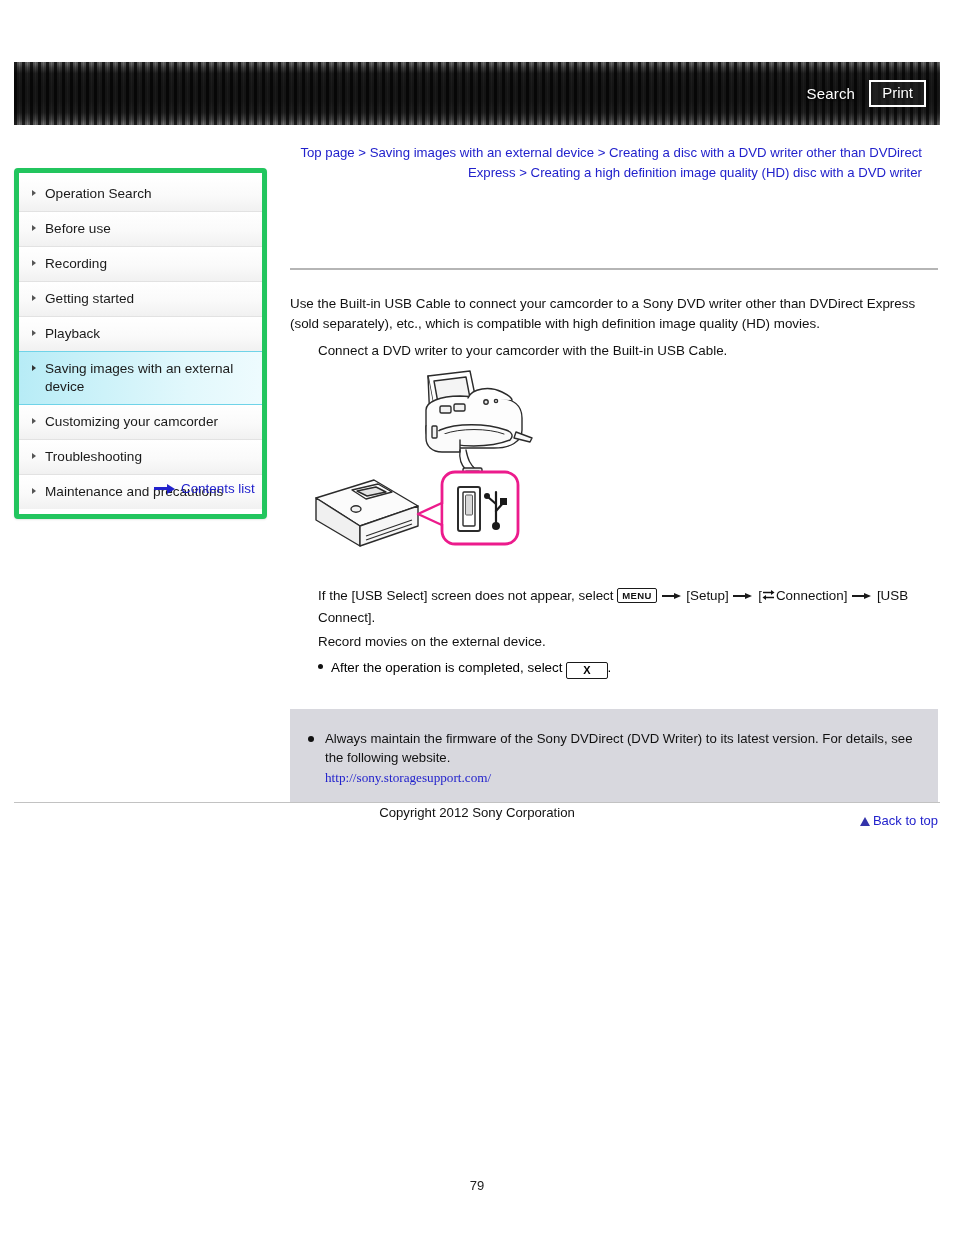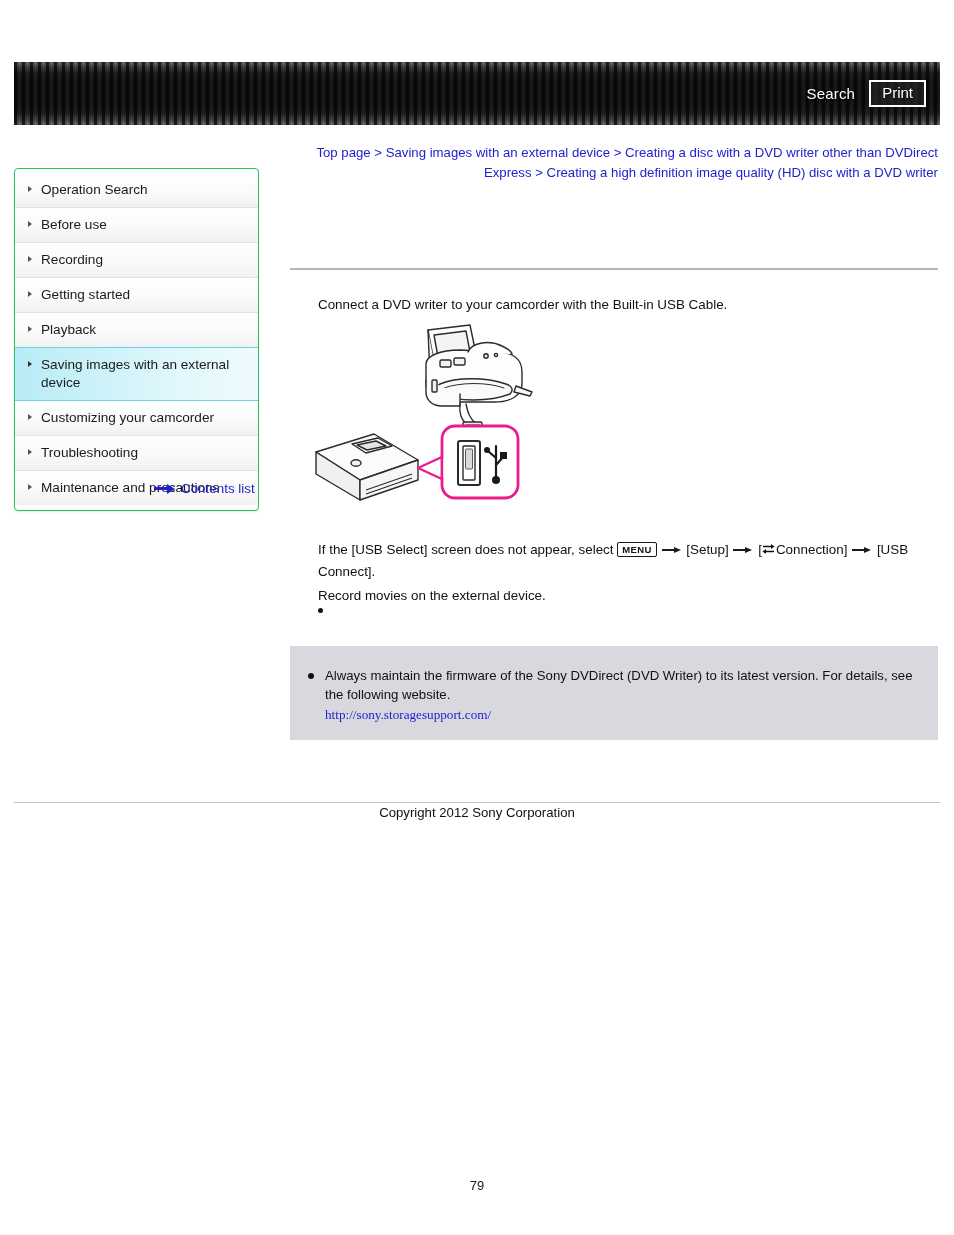--- a/index.html
+++ b/index.html
@@ -61,38 +61,38 @@
     padding: 3px 11px 4px 11px;
     background: rgba(40,40,40,.55);
     text-shadow: 0 1px 2px rgba(0,0,0,.9);
     cursor: pointer;
     line-height: 1.1;
   }
 
   
   .breadcrumb {
     position: absolute;
-    left: 290px;
+    left: 274px;
     top: 143px;
     width: 648px;
     text-align: right;
     font-size: 13.2px;
     line-height: 19.5px;
     color: #2222cc;
   }
   .breadcrumb .crumb { color: #2222cc; cursor: pointer; }
   .breadcrumb .sep { color: #2222cc; }
 
   
   .sidebar {
     position: absolute;
     left: 14px;
     top: 168px;
     width: 243px;
-    border: 1px solid #22c55e;
+    border: 5px solid #22c55e;
     border-radius: 4px;
     background: #ffffff;
     box-shadow: 0 1px 2px rgba(0,0,0,.10);
     padding: 4px 0 5px 0;
     box-sizing: content-box;
   }
   .nav-item {
     position: relative;
     display: flex;
     align-items: flex-start;
@@ -396,20 +396,21 @@
 
 <div class="contents-list">
   <span class="arrow-icon"></span>
   <span>Contents list</span>
 </div>
 
 <div class="content">
 
   <div class="rule-top"></div>
 
+  <p class="intro">Use the Built-in USB Cable to connect your camcorder to a Sony DVD writer other than DVDirect Express (sold separately), etc., which is compatible with high definition image quality (HD) movies.</p>
 
   <p class="step">Connect a DVD writer to your camcorder with the Built-in USB Cable.</p>
 
   <div class="figure">
     <svg width="250" height="205" viewBox="0 0 250 205">
       <g fill="none" stroke="#2b2b2b" stroke-width="1.4" stroke-linejoin="round" stroke-linecap="round">
 
         <path d="M128 8 L170 3 L176 32 L134 40 Z" fill="#ffffff"></path>
         <path d="M134 13 L166 9 L170 30 L138 35 Z" fill="#f4f4f4"></path>
 
@@ -508,27 +509,34 @@
         <path d="M4 6 L0.5 8.5 L4 11 Z" fill="#111"></path>
       </svg><span>Connection]</span>
     <span class="icon-arrow-r"></span>
     <span>[USB Connect].</span>
   </p>
 
   <p class="step">Record movies on the external device.</p>
 
   <div class="bullet-line">
     <span class="bullet-dot"></span>
+    <span>
+      <span>After the operation is completed, select</span>
+      <span class="icon-x">X</span><span>.</span>
+    </span>
   </div>
 
   <div class="note-box">
     <span class="note-bullet"></span>
     <div class="note-text">
       <span>Always maintain the firmware of the Sony DVDirect (DVD Writer) to its latest version. For details, see the following website.</span><br>
       <span class="note-link">http://sony.storagesupport.com/</span>
     </div>
   </div>
 
+  <div class="back-to-top">
+    <span class="tri-up"></span><span>Back to top</span>
+  </div>
 </div>
 
 <div class="footer-rule"></div>
 <div class="copyright">Copyright 2012 Sony Corporation</div>
 <div class="page-number">79</div>
 
 </body></html>

